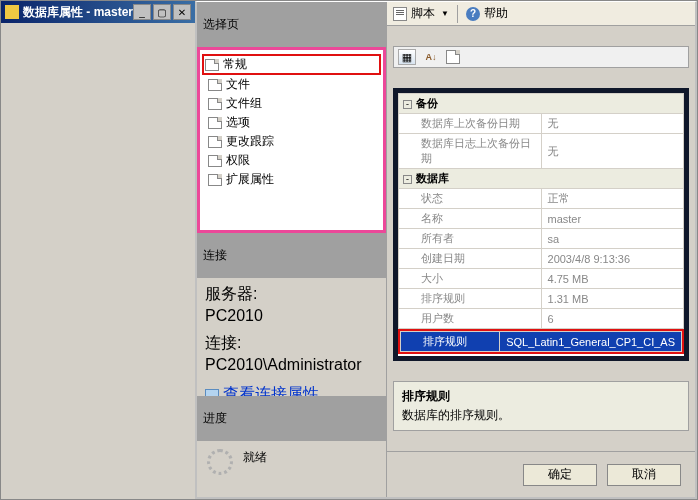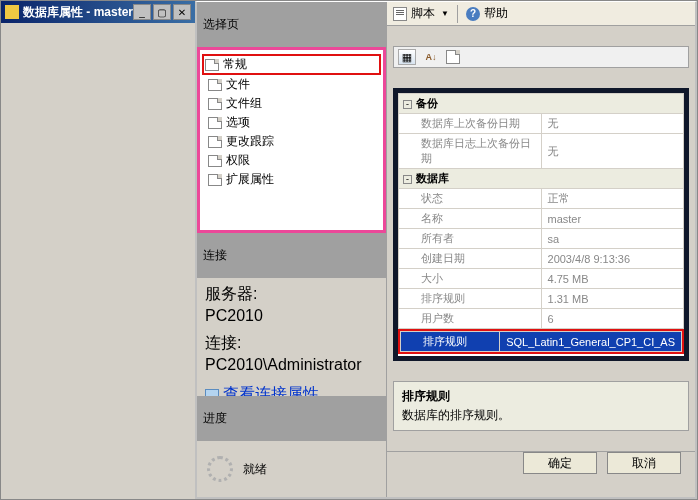--- a/index.html
+++ b/index.html
@@ -23,21 +23,21 @@
 .tree-icon { width: 14px; height: 12px; margin-right: 4px; display: inline-block; }
 .page-icon { background: #fff; border: 1px solid #888; position: relative; }
 .page-icon::after { content: ""; position: absolute; right: -1px; top: -1px; width: 4px; height: 4px; background: #d4d0c8; border-bottom: 1px solid #888; border-left: 1px solid #888; }
 .hl-red { border: 2px solid #e01010; padding: 0 1px; margin: 0 -2px; }
 
 .conn-body { background: #d4d0c8; padding: 6px 8px; font-size: 16px; }
 .conn-body div { margin-bottom: 2px; }
 .link { color: #0033cc; text-decoration: underline; cursor: pointer; font-family: Liberation Mono, monospace; }
 .link-icon { display: inline-block; width: 14px; height: 12px; background: #b4d4f0; border: 1px solid #5a8cc0; margin-right: 4px; vertical-align: middle; }
 
-.progress-body { display: flex; align-items: center; padding: 8px 10px; background: #d4d0c8; }
+.progress-body { display: flex; padding: 8px 10px; background: #d4d0c8; }
 .spinner { width: 26px; height: 26px; border: 3px dotted #b0b0b0; border-radius: 50%; margin-right: 10px; }
 
 .rightpanel { flex: 1; display: flex; flex-direction: column; background: #d4d0c8; }
 
 .toolbar { height: 24px; display: flex; align-items: center; padding: 2px 6px; gap: 4px; border-bottom: 1px solid #a0a0a0; background: #f0ece0; }
 .tb-icon { width: 14px; height: 14px; display: inline-block; }
 .script-icon { background: #fff; border: 1px solid #888; position: relative; }
 .script-icon::before { content: ""; position: absolute; left: 2px; top: 2px; right: 2px; height: 1px; background: #666; box-shadow: 0 2px 0 #666, 0 4px 0 #666; }
 .dd-arrow { font-size: 8px; margin-left: 2px; }
 .help-icon { width: 14px; height: 14px; border-radius: 50%; background: #4a7dc0; color: #fff; display: inline-flex; align-items: center; justify-content: center; font-size: 10px; font-weight: bold; }
@@ -55,21 +55,21 @@
 .propgrid td.label { width: 50%; padding-left: 22px; }
 .propgrid td.value { width: 50%; }
 .propgrid tr.cat td { background: #ecece0; color: #000; font-weight: normal; padding-left: 4px; }
 .propgrid .collapse { display: inline-block; width: 9px; height: 9px; border: 1px solid #888; text-align: center; line-height: 7px; font-size: 9px; margin-right: 4px; cursor: pointer; font-family: monospace; }
 .propgrid tr.hl td { background: #1040b0; color: #fff; }
 .hl-wrap { border: 2px solid #e01010; }
 
 .desc-box { margin: 0 6px 6px 6px; border: 1px solid #a0a0a0; background: #ecece0; padding: 6px 8px; height: 50px; }
 .desc-box .dtitle { font-weight: bold; margin-bottom: 2px; }
 
-.btnbar { height: 46px; display: flex; align-items: flex-start; justify-content: flex-end; gap: 10px; padding: 0 14px; background: #d4d0c8; border-top: 1px solid #a0a0a0; }
+.btnbar { height: 46px; display: flex; align-items: center; justify-content: flex-end; gap: 10px; padding: 0 14px; background: #d4d0c8; border-top: 1px solid #a0a0a0; }
 .btn { width: 74px; height: 22px; background: #ece9d8; border: 1px solid #888; cursor: pointer; font-size: 12px; }
 
 </style>
 </head>
 <body>
 
 <div class="window">
   <div class="titlebar">
     <span class="icon"></span>
     <span class="title">数据库属性 - master</span>

